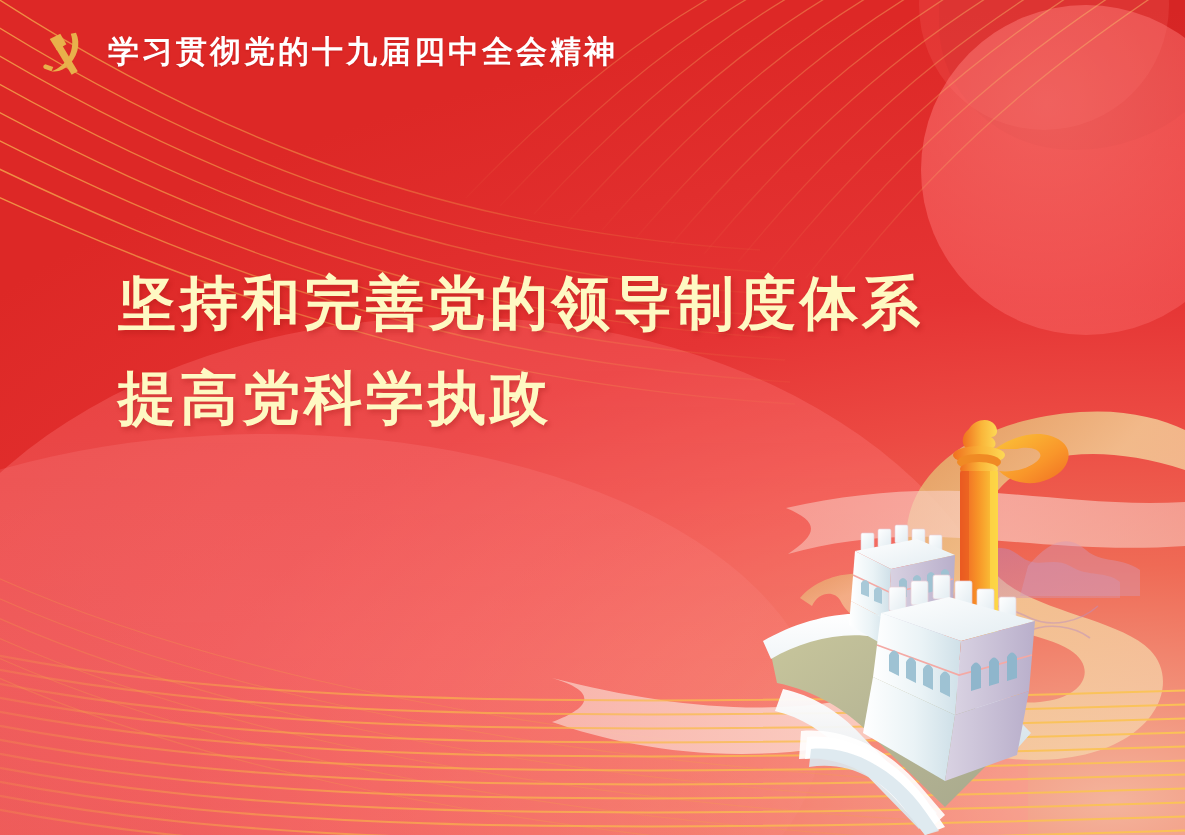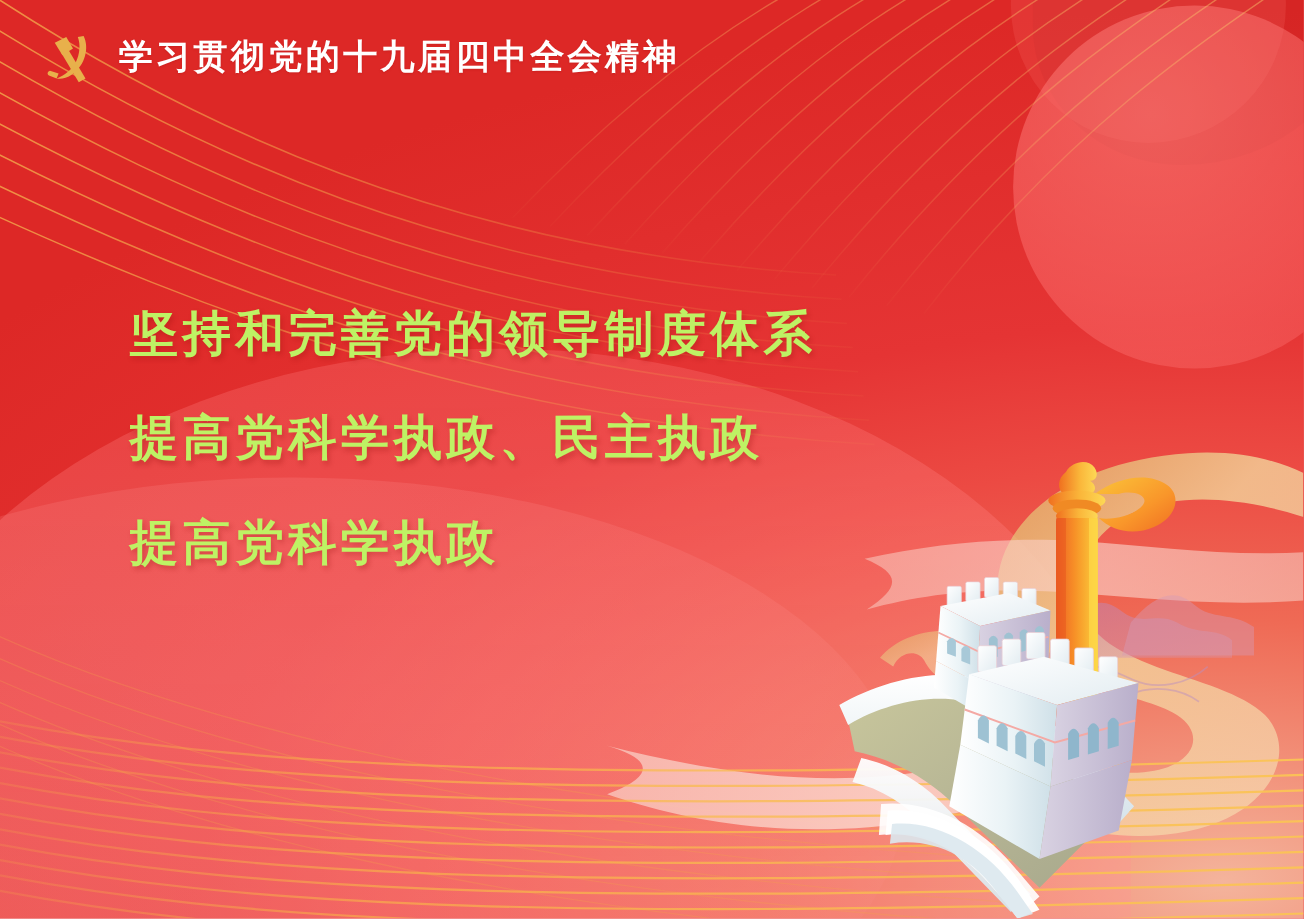--- a/index.html
+++ b/index.html
@@ -104,22 +104,22 @@
   }
 
   
   .headline {
     position: absolute;
     left: 118px;
     top: 256px;
     z-index: 30;
   }
   .headline-line {
-    color: #bef264;
-    font-size: 44px;
+    color: #fef9c3;
+    font-size: 58px;
     font-weight: bold;
     line-height: 95px;
     letter-spacing: 4px;
     white-space: nowrap;
     text-shadow: 2px 3px 5px rgba(150,16,14,0.30);
     font-family: "Liberation Serif", "DejaVu Serif", serif;
   }
 
   
   .illustration {
@@ -486,17 +486,16 @@
         <path d="M 18 17 L 30 11 L 37 23 L 26 30 Z" fill="#E8B04B"></path>
 
         <path d="M 25 28 L 32 24 L 50 54 L 43 58 Z" fill="#E8B04B"></path>
       </svg>
     </span>
     <span class="header-title">学习贯彻党的十九届四中全会精神</span>
   </div>
 
   <div class="headline">
     <div class="headline-line">坚持和完善党的领导制度体系</div>
-    <div class="headline-line">提高党科学执政、民主执政</div>
     <div class="headline-line">提高党科学执政</div>
   </div>
 
 </div>
 
 </body></html>

